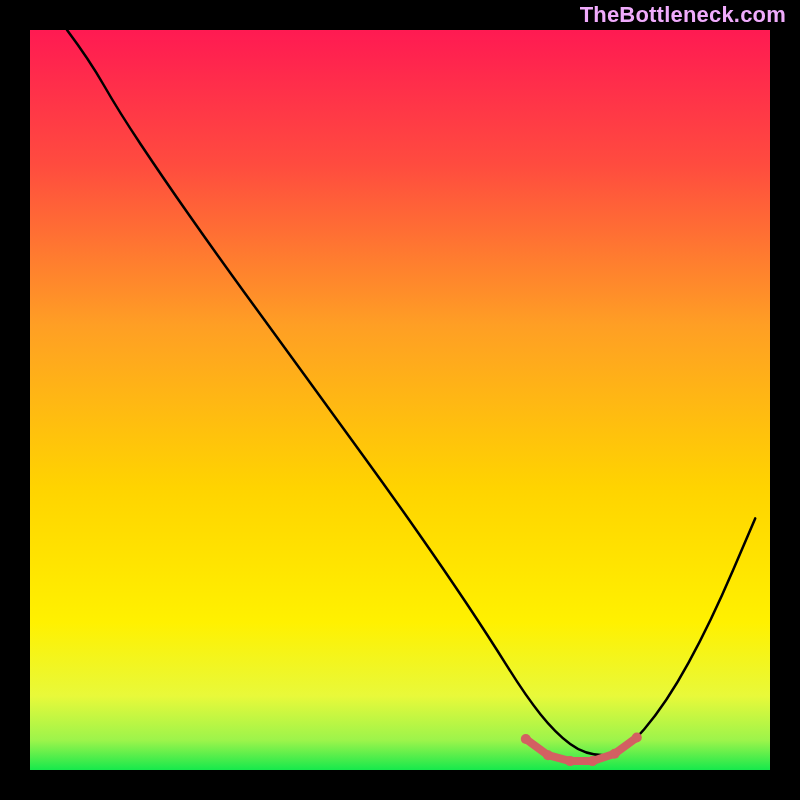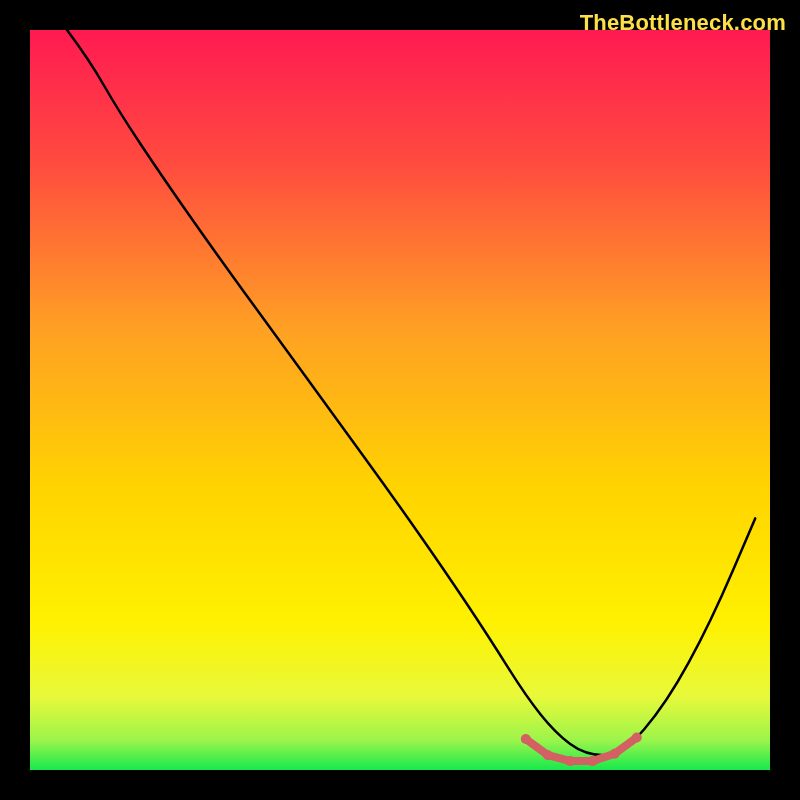--- a/index.html
+++ b/index.html
@@ -5,26 +5,26 @@
   html, body {
     margin: 0;
     padding: 0;
     width: 800px;
     height: 800px;
     background: #000;
     overflow: hidden;
   }
   .attribution {
     position: absolute;
-    top: 10px;
+    top: 2px;
     right: 14px;
     font-family: Arial, Helvetica, sans-serif;
     font-size: 22px;
     font-weight: bold;
-    color: #fde047;
+    color: #f0abfc;
     letter-spacing: 0.2px;
     z-index: 5;
   }
   .plot-area {
     position: absolute;
     left: 30px;
     top: 30px;
     width: 740px;
     height: 740px;
   }

